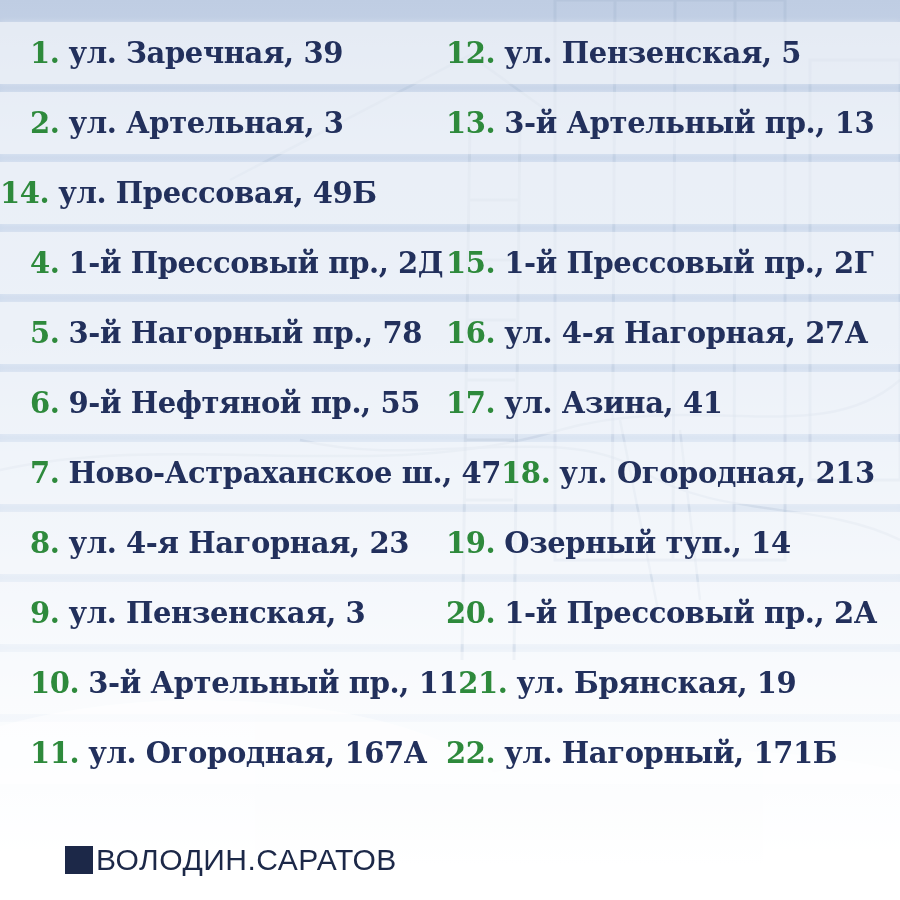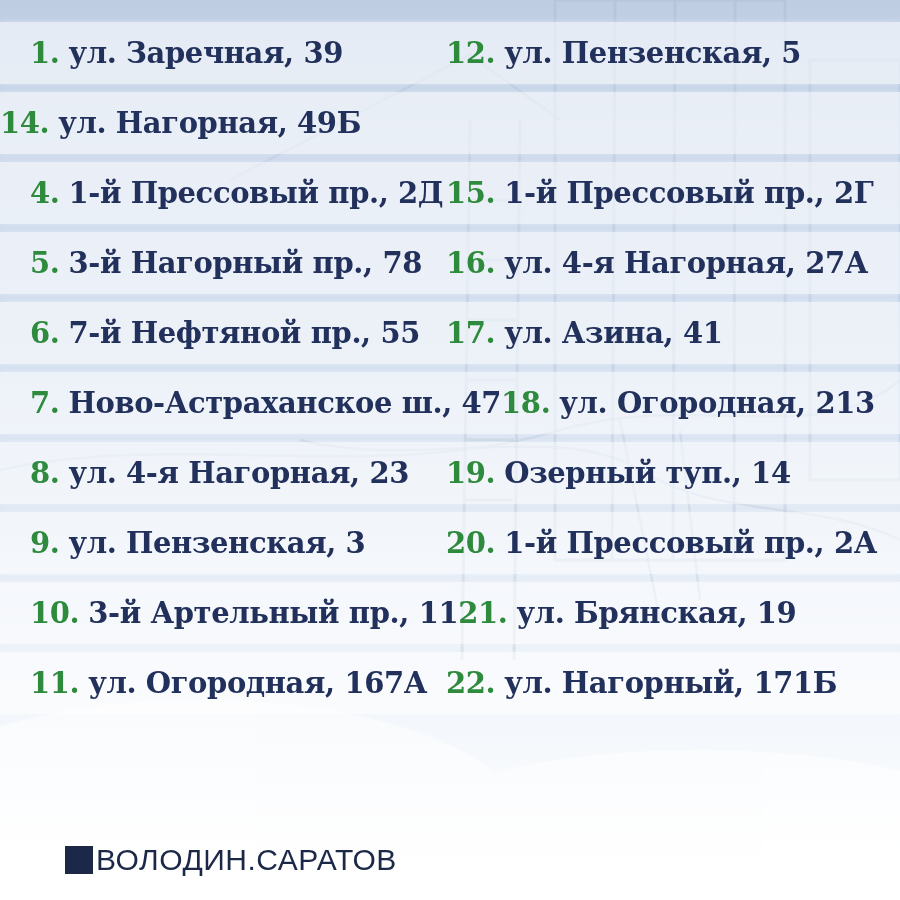--- a/index.html
+++ b/index.html
@@ -117,32 +117,36 @@
     <ellipse cx="700" cy="860" rx="340" ry="110"></ellipse>
   </g>
 </svg>
 
 <div class="list">
   <div class="band">
     <div class="cell left"><span class="num">1.</span><span>ул. Заречная, 39</span></div>
     <div class="cell right"><span class="num">12.</span><span>ул. Пензенская, 5</span></div>
   </div>
   <div class="band">
-    <div class="cell right"><span class="num">14.</span><span>ул. Нагорная, 49Б</span></div>
+    <div class="cell left"><span class="num">2.</span><span>ул. Артельная, 3</span></div>
+    <div class="cell right"><span class="num">13.</span><span>3-й Артельный пр., 13</span></div>
+  </div>
+  <div class="band">
+    <div class="cell right"><span class="num">14.</span><span>ул. Прессовая, 49Б</span></div>
   </div>
   <div class="band">
     <div class="cell left"><span class="num">4.</span><span>1-й Прессовый пр., 2Д</span></div>
     <div class="cell right"><span class="num">15.</span><span>1-й Прессовый пр., 2Г</span></div>
   </div>
   <div class="band">
     <div class="cell left"><span class="num">5.</span><span>3-й Нагорный пр., 78</span></div>
     <div class="cell right"><span class="num">16.</span><span>ул. 4-я Нагорная, 27А</span></div>
   </div>
   <div class="band">
-    <div class="cell left"><span class="num">6.</span><span>7-й Нефтяной пр., 55</span></div>
+    <div class="cell left"><span class="num">6.</span><span>9-й Нефтяной пр., 55</span></div>
     <div class="cell right"><span class="num">17.</span><span>ул. Азина, 41</span></div>
   </div>
   <div class="band">
     <div class="cell left"><span class="num">7.</span><span>Ново-Астраханское ш., 47</span></div>
     <div class="cell right"><span class="num">18.</span><span>ул. Огородная, 213</span></div>
   </div>
   <div class="band">
     <div class="cell left"><span class="num">8.</span><span>ул. 4-я Нагорная, 23</span></div>
     <div class="cell right"><span class="num">19.</span><span>Озерный туп., 14</span></div>
   </div>

